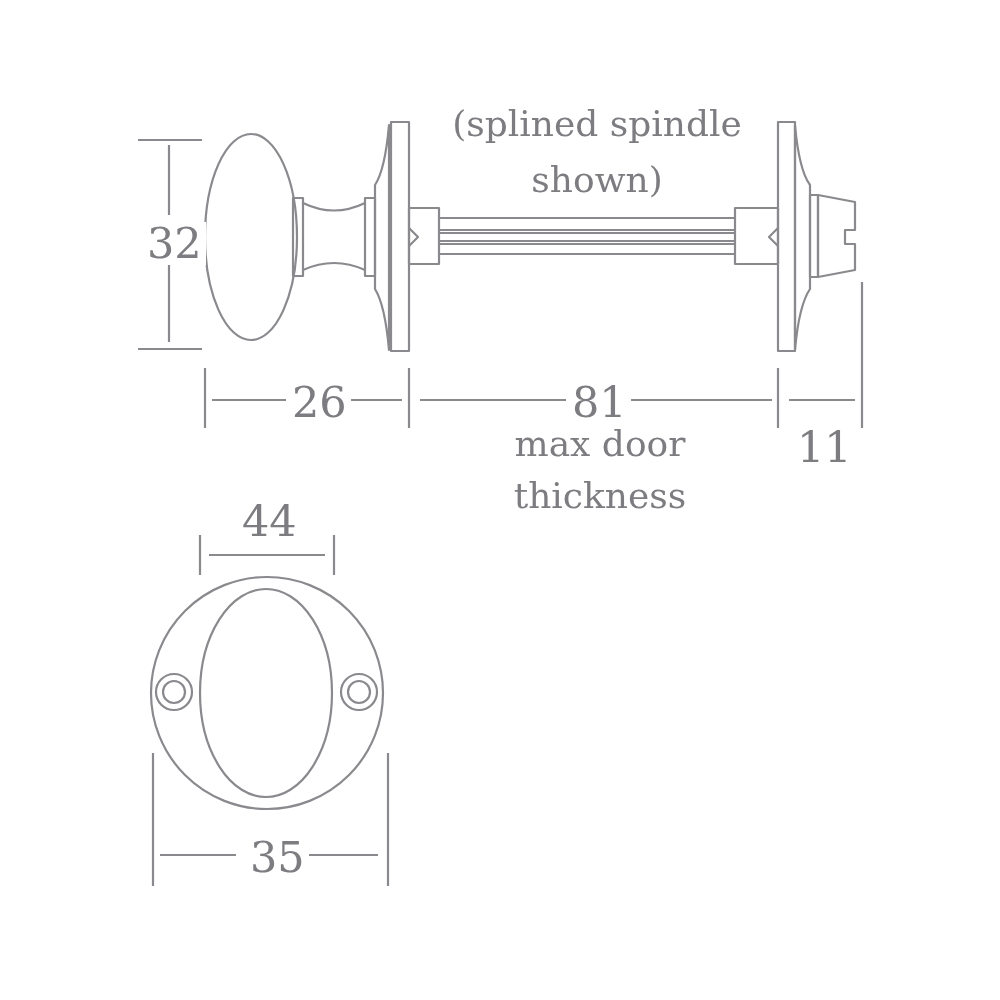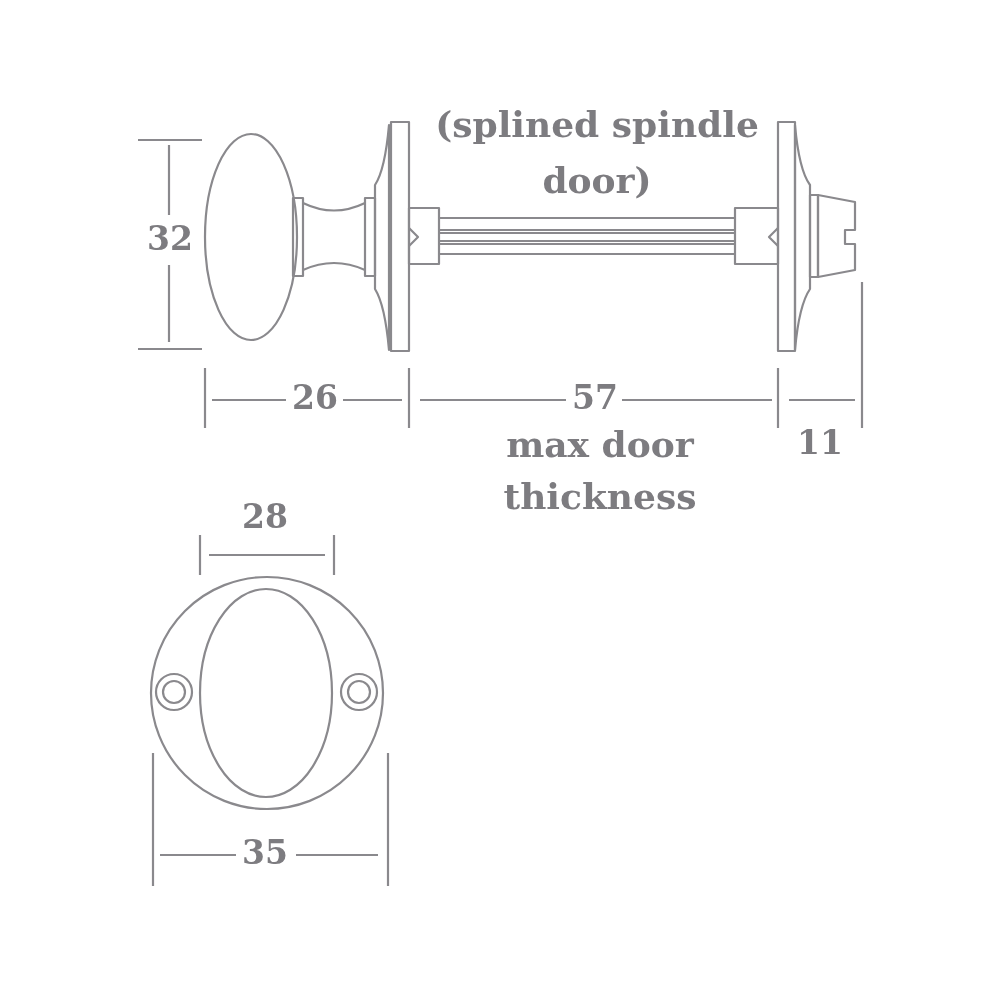--- a/index.html
+++ b/index.html
@@ -1,28 +1,28 @@
 <!DOCTYPE html>
 <html><head>
   <meta charset="utf-8">
   <style>
     html, body { margin: 0; padding: 0; background: #ffffff; }
     body { width: 1000px; height: 1000px; position: relative; overflow: hidden; }
     svg { position: absolute; left: 0; top: 0; }
     .lbl {
       position: absolute;
       font-family: "DejaVu Serif", "Liberation Serif", serif;
-      font-weight: bold;
+      font-weight: normal;
       color: #7d7c80;
       white-space: nowrap;
       line-height: 1;
       background: #ffffff;
       padding: 0 4px;
     }
-    .dim { font-size: 33px; }
+    .dim { font-size: 43px; }
     .note { font-size: 36px; text-align: center; background: transparent; }
   </style>
 </head>
 <body>
 
 <svg width="1000" height="1000" viewBox="0 0 1000 1000">
   <g fill="none" stroke="#8a898d" stroke-width="2.2" stroke-linejoin="round">
 
     <g>
       <line x1="138" y1="140" x2="202" y2="140"></line>
@@ -103,22 +103,22 @@
       <line x1="388" y1="753" x2="388" y2="886"></line>
       <line x1="160" y1="855" x2="236" y2="855"></line>
       <line x1="296" y1="855" x2="378" y2="855"></line>
     </g>
   </g>
 </svg>
 
 <div class="lbl dim" style="left:143px; top:222px;">32</div>
 
 <div class="lbl note" style="left:418px; top:106px; width:350px;">(splined spindle</div>
-<div class="lbl note" style="left:418px; top:162px; width:350px;">door)</div>
+<div class="lbl note" style="left:418px; top:162px; width:350px;">shown)</div>
 
 <div class="lbl dim" style="left:288px; top:381px;">26</div>
-<div class="lbl dim" style="left:568px; top:381px;">57</div>
+<div class="lbl dim" style="left:568px; top:381px;">81</div>
 <div class="lbl note" style="left:446px; top:426px; width:300px;">max door</div>
 <div class="lbl note" style="left:446px; top:478px; width:300px;">thickness</div>
 <div class="lbl dim" style="left:793px; top:426px;">11</div>
 
-<div class="lbl dim" style="left:238px; top:500px;">28</div>
-<div class="lbl dim" style="left:238px; top:836px;">35</div>
+<div class="lbl dim" style="left:238px; top:500px;">44</div>
+<div class="lbl dim" style="left:246px; top:836px;">35</div>
 
 </body></html>

